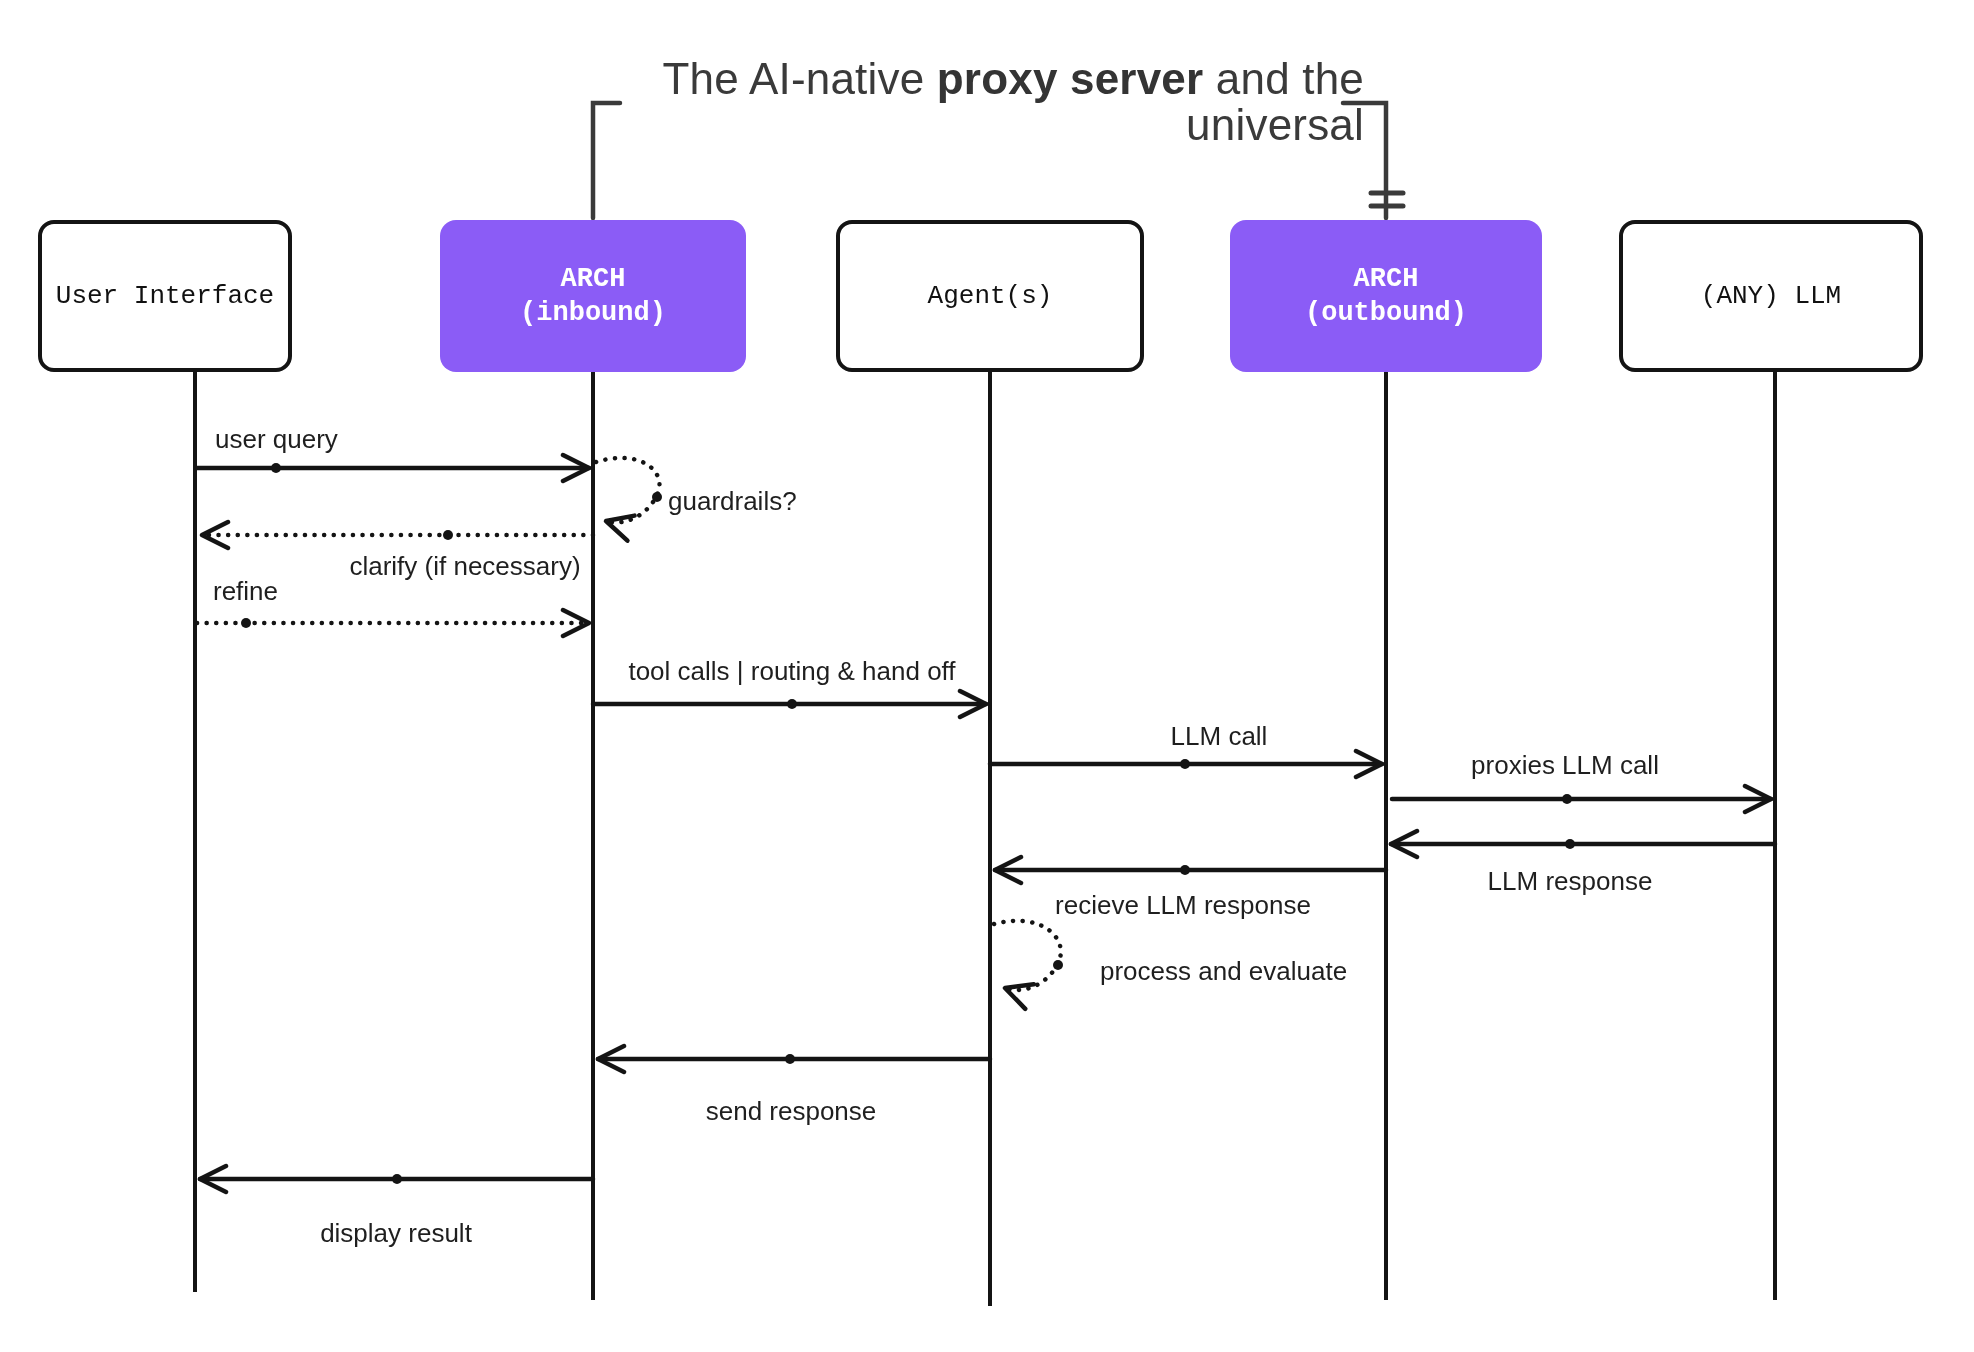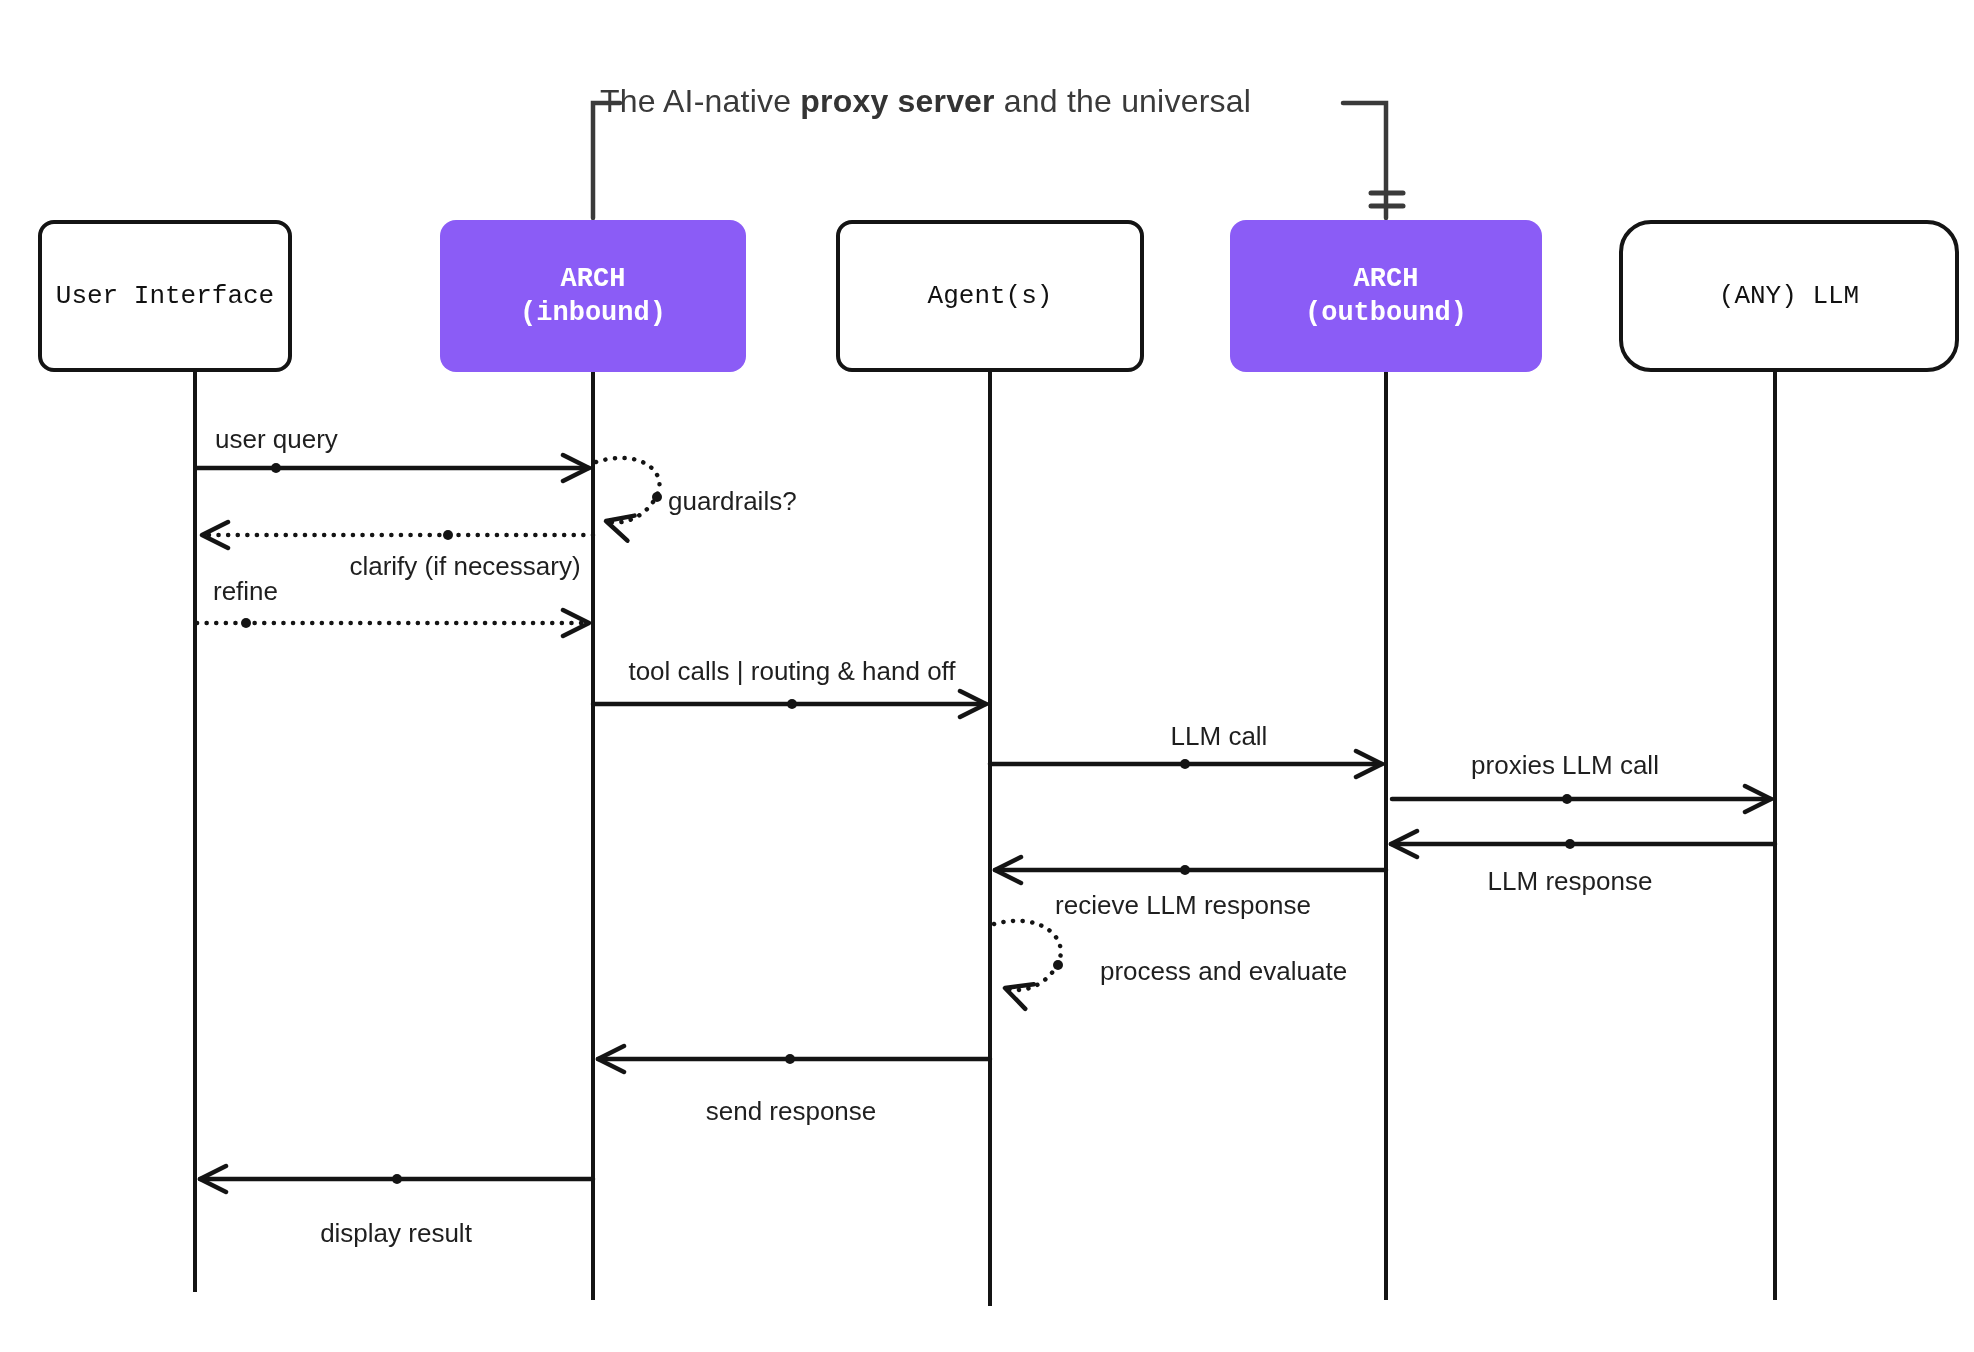--- a/index.html
+++ b/index.html
@@ -8,23 +8,22 @@
     width:1974px;height:1352px;
     background:#ffffff;
     font-family:"Liberation Sans","DejaVu Sans",sans-serif;
     overflow:hidden;
   }
   svg.wires{position:absolute;left:0;top:0;width:1974px;height:1352px;}
 
   
   .title{
     position:absolute;left:600px;top:56px;width:764px;
-    text-align:left;font-size:32px;line-height:46px;color:#3a3a3a;
+    text-align:right;font-size:44px;line-height:46px;color:#3a3a3a;
     letter-spacing:0.2px;
-    margin-top:22px;
   }
   .title b{font-weight:700;color:#343434;}
 
   
   .pbox{
     position:absolute;top:220px;height:152px;
     box-sizing:border-box;border-radius:16px;
     display:flex;flex-direction:column;align-items:center;justify-content:center;
     font-family:"Liberation Mono","DejaVu Sans Mono",monospace;
     font-size:26px;color:#111111;text-align:center;
@@ -115,21 +114,21 @@
 
   <div class="pbox plain" style="left:836px;width:308px;">
     <span>Agent(s)</span>
   </div>
 
   <div class="pbox accent" style="left:1230px;width:312px;">
     <span>ARCH</span>
     <span>(outbound)</span>
   </div>
 
-  <div class="pbox plain" style="left:1619px;width:340px;border-radius:32px;">
+  <div class="pbox plain" style="left:1619px;width:304px;">
     <span>(ANY) LLM</span>
   </div>
 
   <div class="mlabel" style="left:215px;top:424px;">user query</div>
   <div class="mlabel" style="left:668px;top:486px;">guardrails?</div>
   <div class="mlabel c" style="left:465px;top:551px;">clarify (if necessary)</div>
   <div class="mlabel" style="left:213px;top:576px;">refine</div>
   <div class="mlabel c" style="left:792px;top:656px;">tool calls | routing &amp; hand off</div>
   <div class="mlabel c" style="left:1183px;top:721px;margin-left:36px;">LLM call</div>
   <div class="mlabel c" style="left:1565px;top:750px;">proxies LLM call</div>

